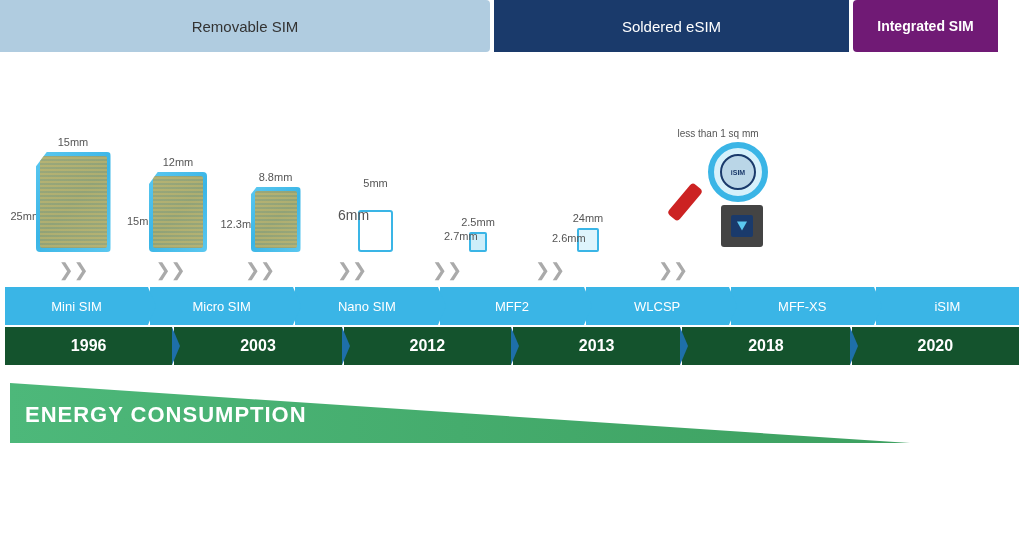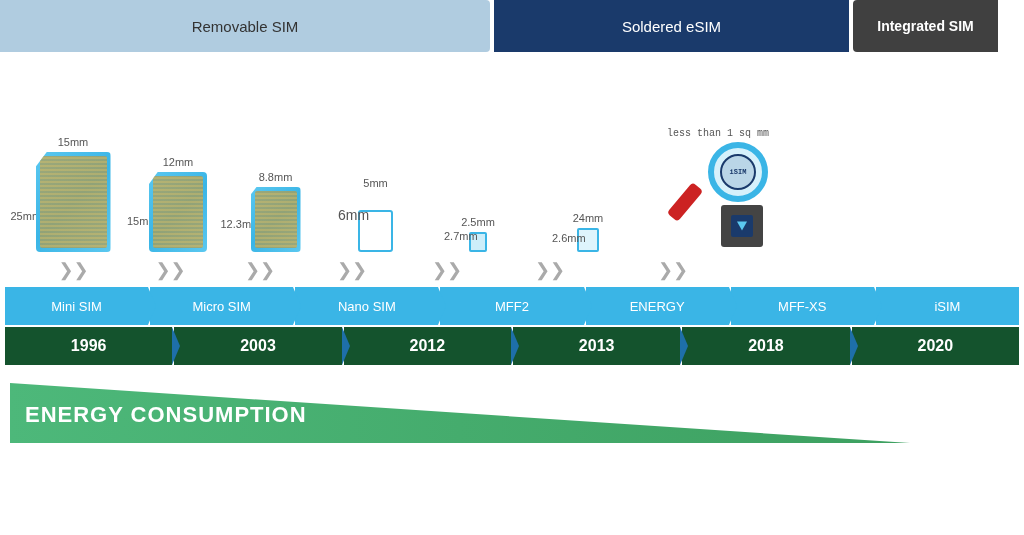--- a/index.html
+++ b/index.html
@@ -41,21 +41,21 @@
       flex: 0 0 355px;
       display: flex;
       align-items: center;
       justify-content: center;
       color: #fff;
       font-size: 15px;
       margin-left: 4px;
     }
 
     .header-integrated {
-      background: #404040;
+      background: #701a75;
       flex: 0 0 145px;
       display: flex;
       align-items: center;
       justify-content: center;
       color: #fff;
       font-size: 14px;
       font-weight: bold;
       margin-left: 4px;
       border-radius: 4px 0 0 4px;
     }
@@ -354,21 +354,21 @@
     </div>
 
     <div class="sim-col" style="flex:0 0 110px; margin-right:5px; justify-content:flex-end;">
       <div class="sim-top-dim">24mm</div>
       <div style="position:relative; display:flex; align-items:flex-end;">
         <div style="position:absolute; left:-25px; bottom:8px; font-size:11px; color:#555;">2.6mm</div>
         <div class="mffxs-sim"></div>
       </div>
     </div>
 
-    <div class="sim-col" style="flex:0 0 140px; justify-content:flex-end; align-items:center;font-family:Liberation Mono, monospace;">
+    <div class="sim-col" style="flex:0 0 140px; justify-content:flex-end; align-items:center;">
       <div class="less-than-label">less than 1 sq mm</div>
 
       <div style="position:relative; width:120px; height:110px;">
 
         <div style="
           position:absolute; top:0; right:10px;
           width:60px; height:60px;
           border-radius:50%;
           border:6px solid #3ab5e6;
           background:rgba(91,200,240,0.25);
@@ -432,21 +432,21 @@
     <div class="timeline-item">
       <span>Micro SIM</span>
     </div>
     <div class="timeline-item">
       <span>Nano SIM</span>
     </div>
     <div class="timeline-item">
       <span>MFF2</span>
     </div>
     <div class="timeline-item">
-      <span>ENERGY</span>
+      <span>WLCSP</span>
     </div>
     <div class="timeline-item">
       <span>MFF-XS</span>
     </div>
     <div class="timeline-item" style="margin-right:0;">
       <span>iSIM</span>
     </div>
   </div>
 
   <div class="year-row">

